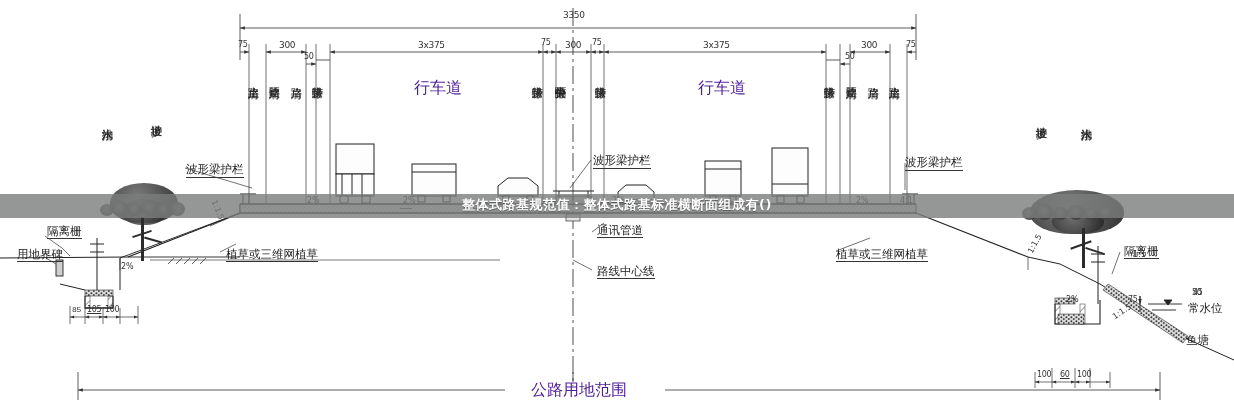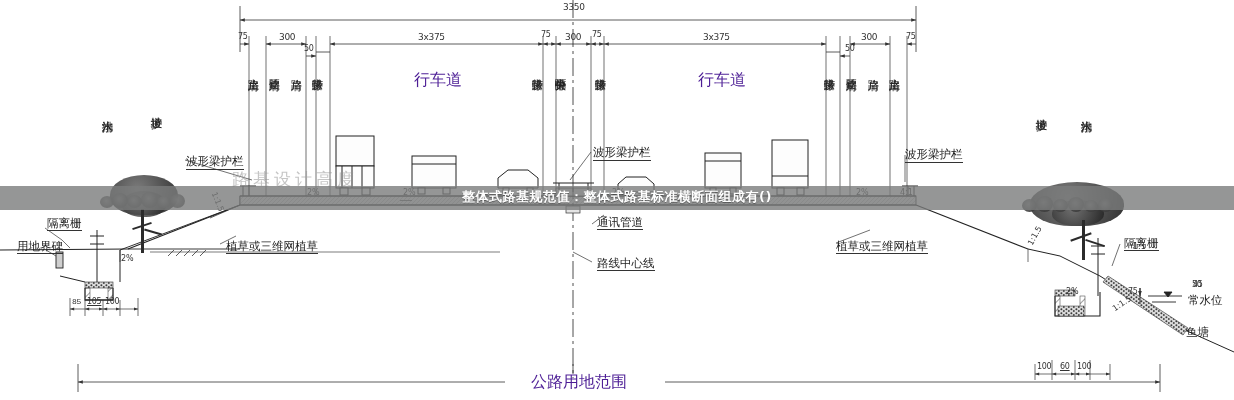--- a/index.html
+++ b/index.html
@@ -1,18 +1,18 @@
 <!DOCTYPE html>
 <html><head>
 <meta charset="utf-8">
 <style>
   html,body{margin:0;padding:0;background:#ffffff;}
   body{width:1234px;height:400px;position:relative;overflow:hidden;
        font-family:"DejaVu Sans","Liberation Sans",sans-serif;color:#1a1a1a;}
-  #stage{position:absolute;left:0;top:0;width:1234px;height:312px;}
+  #stage{position:absolute;left:0;top:8px;width:1234px;height:312px;}
   svg#dwg{position:absolute;left:0;top:0;width:1234px;height:400px;}
 
   
   .tx{position:absolute;white-space:pre;color:#222;line-height:1.0;}
   .dim{font-size:9px;letter-spacing:-.3px;color:#333;}
   .dim-sm{font-size:8px;letter-spacing:-.3px;color:#333;}
   .cn{font-size:11.5px;color:#1c1c1c;}
   .cn-lab{font-size:16px;color:#4c1d95;}
   .cn-v{font-size:11.5px;writing-mode:vertical-rl;text-orientation:upright;line-height:1.08;}
   .slope{font-size:8px;color:#333;}
@@ -394,17 +394,16 @@
   <div class="tx dim-sm" style="left:1037px;top:363px;">100</div>
   <div class="tx dim-sm" style="left:1060px;top:363px;text-decoration:underline;">60</div>
   <div class="tx dim-sm" style="left:1077px;top:363px;">100</div>
 
   <div class="tx dim-sm" style="left:1128px;top:288px;">75</div>
   <div class="tx dim-sm" style="left:1177px;top:281px;margin-left:16px;">45</div>
   <div class="tx dim-sm" style="left:1192px;top:281px;">50</div>
 
   <div class="tx cn-lab" style="left:531px;top:374px;">公路用地范围</div>
 
-  <div id="ghost">路基设计高度</div>
   <div id="band"></div>
   <div id="band-text">整体式路基规范值：整体式路基标准横断面组成有()</div>
 
 </div>
 
 </body></html>

